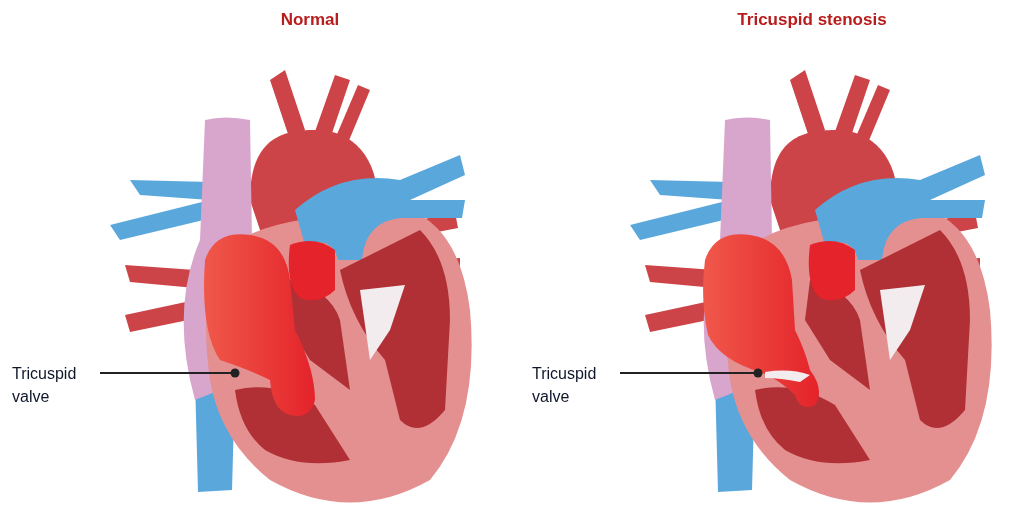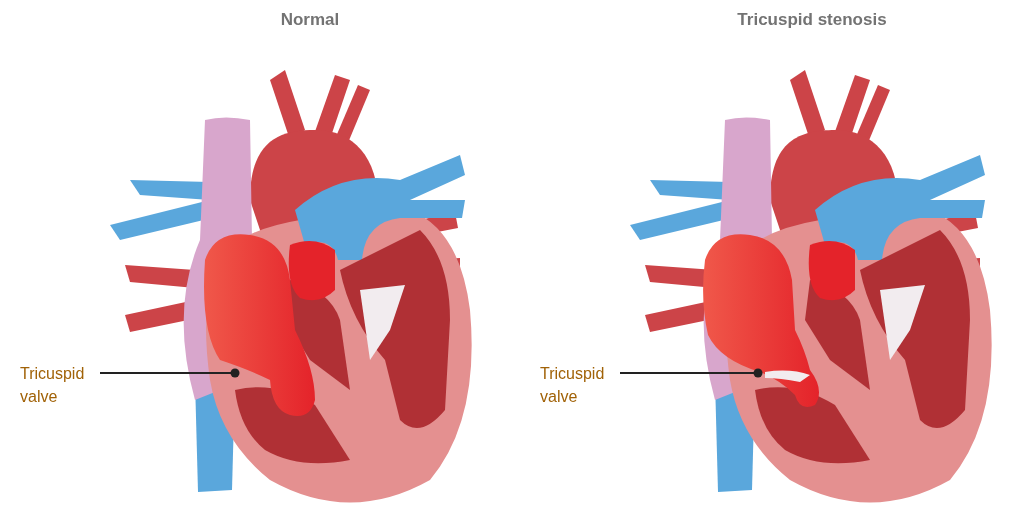--- a/index.html
+++ b/index.html
@@ -1,18 +1,18 @@
 <!DOCTYPE html>
 <html><head>
 <meta charset="utf-8">
 <style>
   html,body{margin:0;padding:0;background:#fff;}
   body{width:1024px;height:525px;position:relative;overflow:hidden;font-family:"Liberation Sans",sans-serif;}
-  .title{position:absolute;top:10px;font-weight:bold;font-size:17px;color:#737373;text-align:center;}
-  .label{position:absolute;font-size:16px;color:#a16207;line-height:23px;margin-left:8px;}
+  .title{position:absolute;top:10px;font-weight:bold;font-size:17px;color:#b91c1c;text-align:center;}
+  .label{position:absolute;font-size:16px;color:#0f172a;line-height:23px;}
   .panel{position:absolute;top:60px;width:400px;height:465px;}
   svg{display:block;}
 </style>
 </head>
 <body>
 
 <div class="title" style="left:210px;width:200px;">Normal</div>
 <div class="title" style="left:712px;width:200px;">Tricuspid stenosis</div>
 
 <div class="label" style="left:12px;top:362px;">

